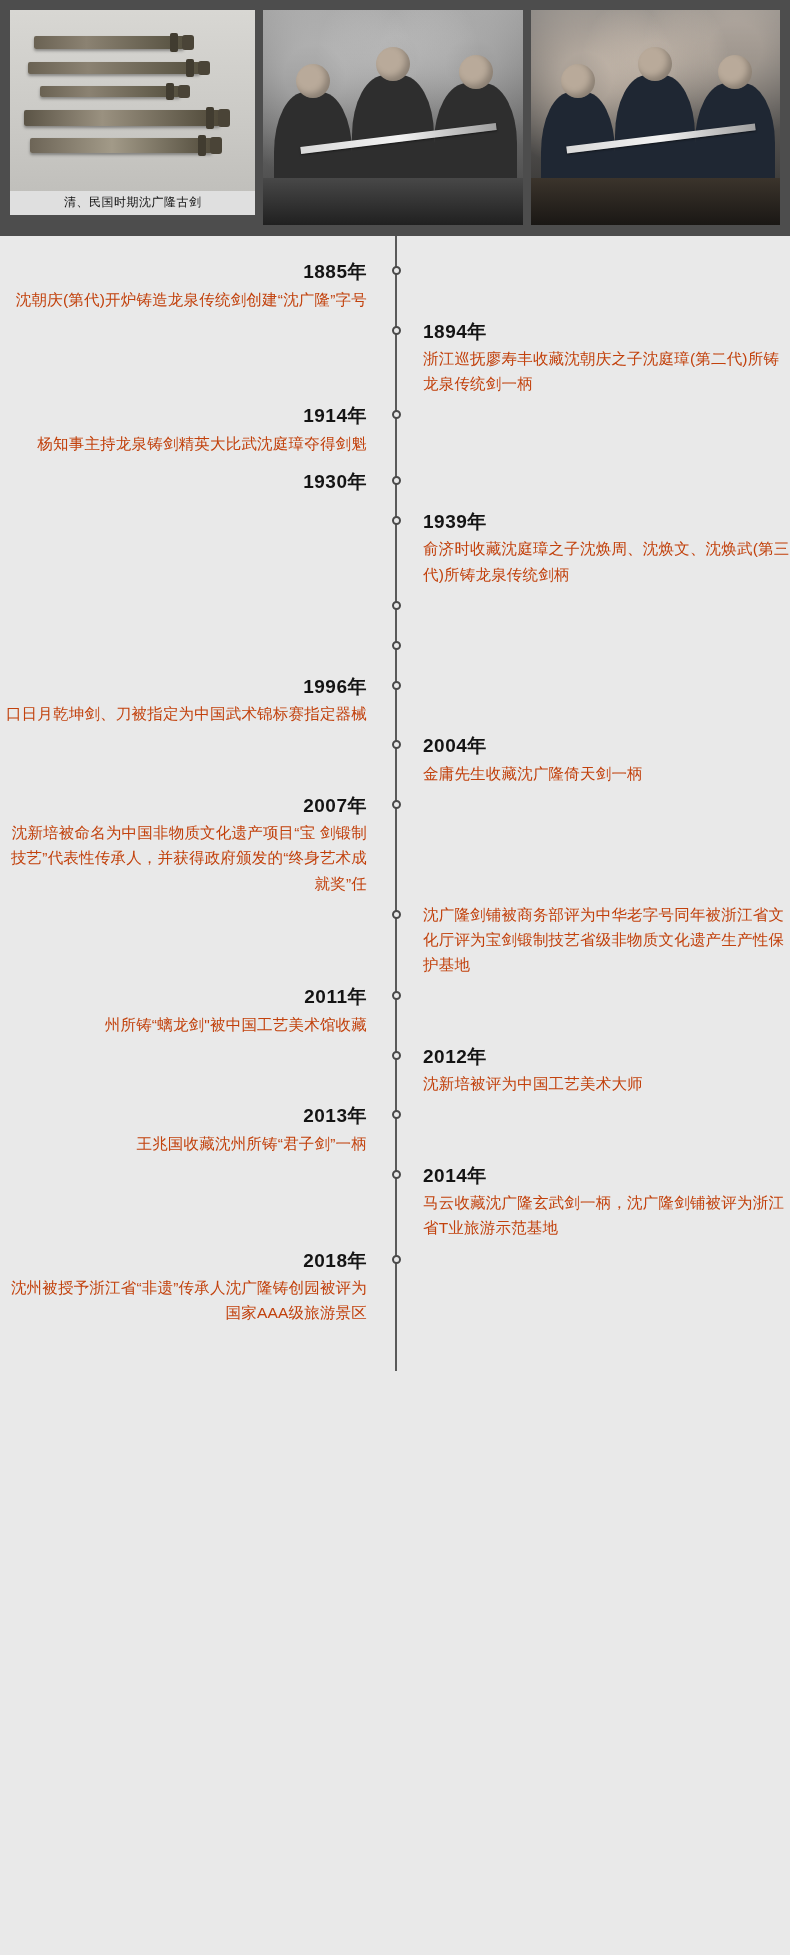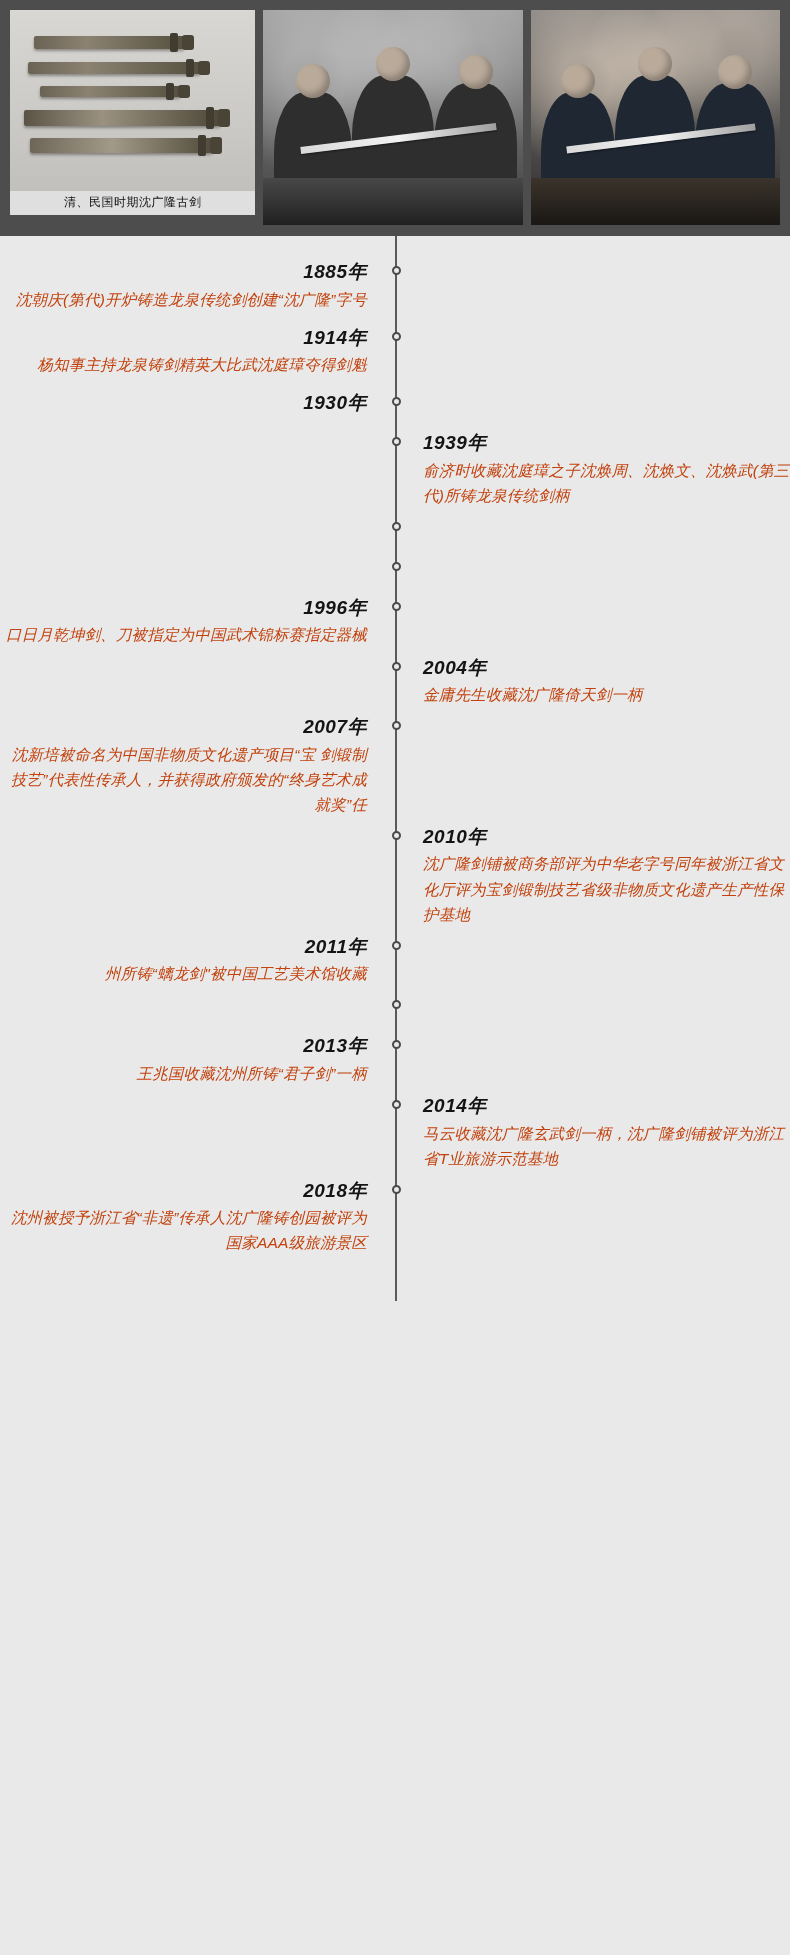--- a/index.html
+++ b/index.html
@@ -149,21 +149,20 @@
     background: #5a5a5a;
   }
   .row {
     position: relative;
     display: flex;
     min-height: 34px;
   }
   .col {
     width: 399px;
     padding: 0 0 0 0;
-    font-style: italic;
   }
   .col.left {
     text-align: right;
     padding-right: 28px;
   }
   .col.right {
     padding-left: 28px;
   }
   .year {
     font-size: 19px;
@@ -262,20 +261,28 @@
     <div id="timeline-rows">
         <div class="row">
           <div class="col left">
             <div class="year">1885年</div>
             <div class="desc">沈朝庆(第代)开炉铸造龙泉传统剑创建“沈广隆”字号</div>
           </div>
           <div class="col right"></div>
           <div class="node" style="top: 8px;"></div>
         </div>
         <div class="spacer"></div>
+        <div class="row">
+          <div class="col left"></div>
+          <div class="col right">
+            <div class="year">1894年</div>
+            <div class="desc">浙江巡抚廖寿丰收藏沈朝庆之子沈庭璋(第二代)所铸龙泉传统剑一柄</div>
+          </div>
+          <div class="node" style="top: 8px;"></div>
+        </div>
         <div class="spacer"></div>
         <div class="row">
           <div class="col left">
             <div class="year">1914年</div>
             <div class="desc">杨知事主持龙泉铸剑精英大比武沈庭璋夺得剑魁</div>
           </div>
           <div class="col right"></div>
           <div class="node" style="top: 8px;"></div>
         </div>
         <div class="spacer"></div>
@@ -330,37 +337,40 @@
             <div class="year">2007年</div>
             <div class="desc">沈新培被命名为中国非物质文化遗产项目“宝 剑锻制技艺”代表性传承人，并获得政府颁发的“终身艺术成就奖”任</div>
           </div>
           <div class="col right"></div>
           <div class="node" style="top: 8px;"></div>
         </div>
         <div class="spacer"></div>
         <div class="row">
           <div class="col left"></div>
           <div class="col right">
-            <div class="year">2010年</div>
             <div class="desc">沈广隆剑铺被商务部评为中华老字号同年被浙江省文化厅评为宝剑锻制技艺省级非物质文化遗产生产性保护基地</div>
           </div>
           <div class="node" style="top: 8px;"></div>
         </div>
         <div class="spacer"></div>
         <div class="row">
           <div class="col left">
             <div class="year">2011年</div>
             <div class="desc">州所铸“螭龙剑"被中国工艺美术馆收藏</div>
           </div>
           <div class="col right"></div>
           <div class="node" style="top: 8px;"></div>
         </div>
         <div class="spacer"></div>
         <div class="row">
           <div class="col left"></div>
+          <div class="col right">
+            <div class="year">2012年</div>
+            <div class="desc">沈新培被评为中国工艺美术大师</div>
+          </div>
           <div class="node" style="top: 8px;"></div>
         </div>
         <div class="spacer"></div>
         <div class="row">
           <div class="col left">
             <div class="year">2013年</div>
             <div class="desc">王兆国收藏沈州所铸“君子剑”一柄</div>
           </div>
           <div class="col right"></div>
           <div class="node" style="top: 8px;"></div>

